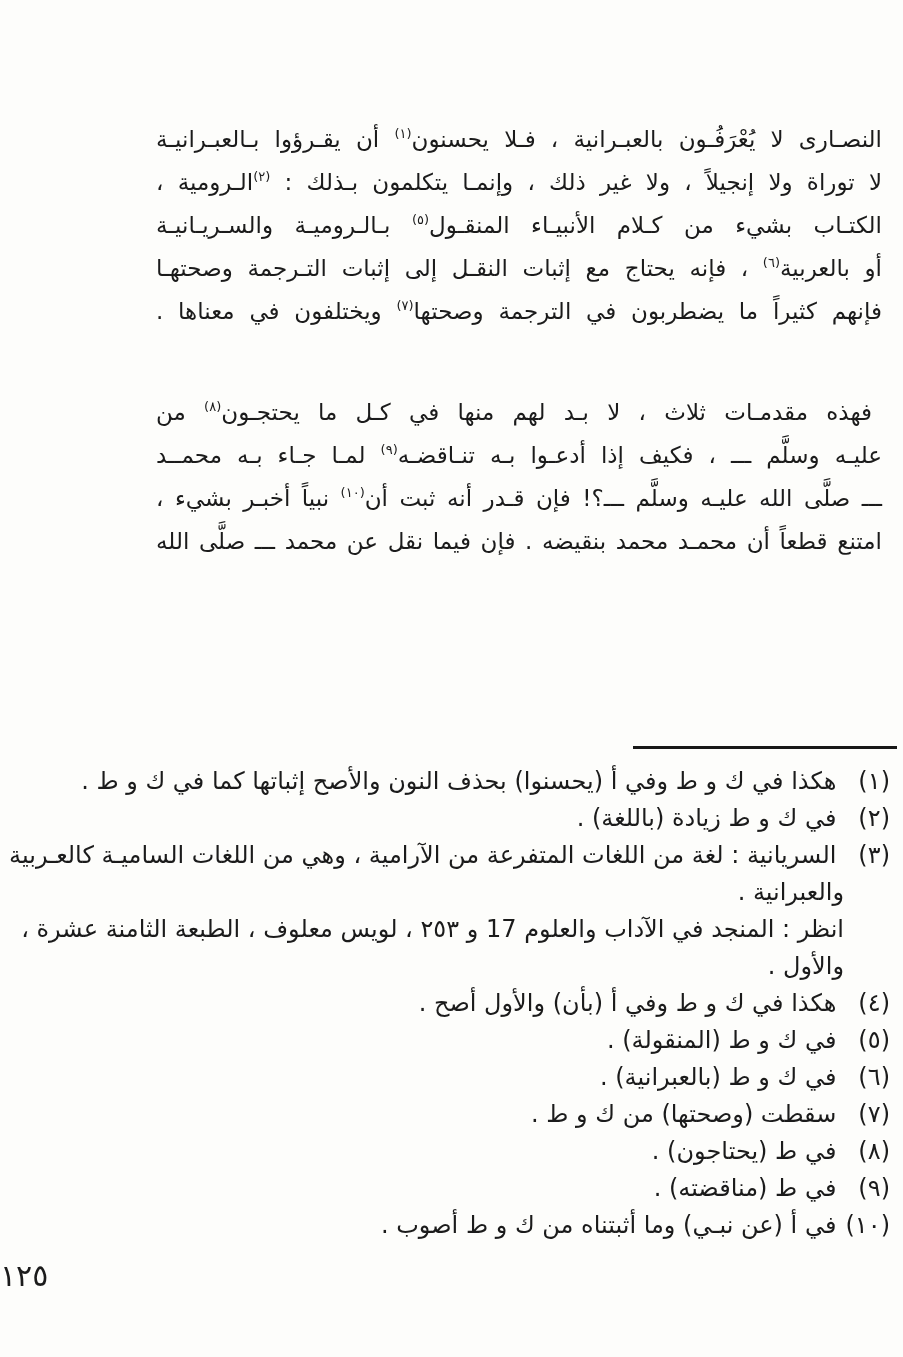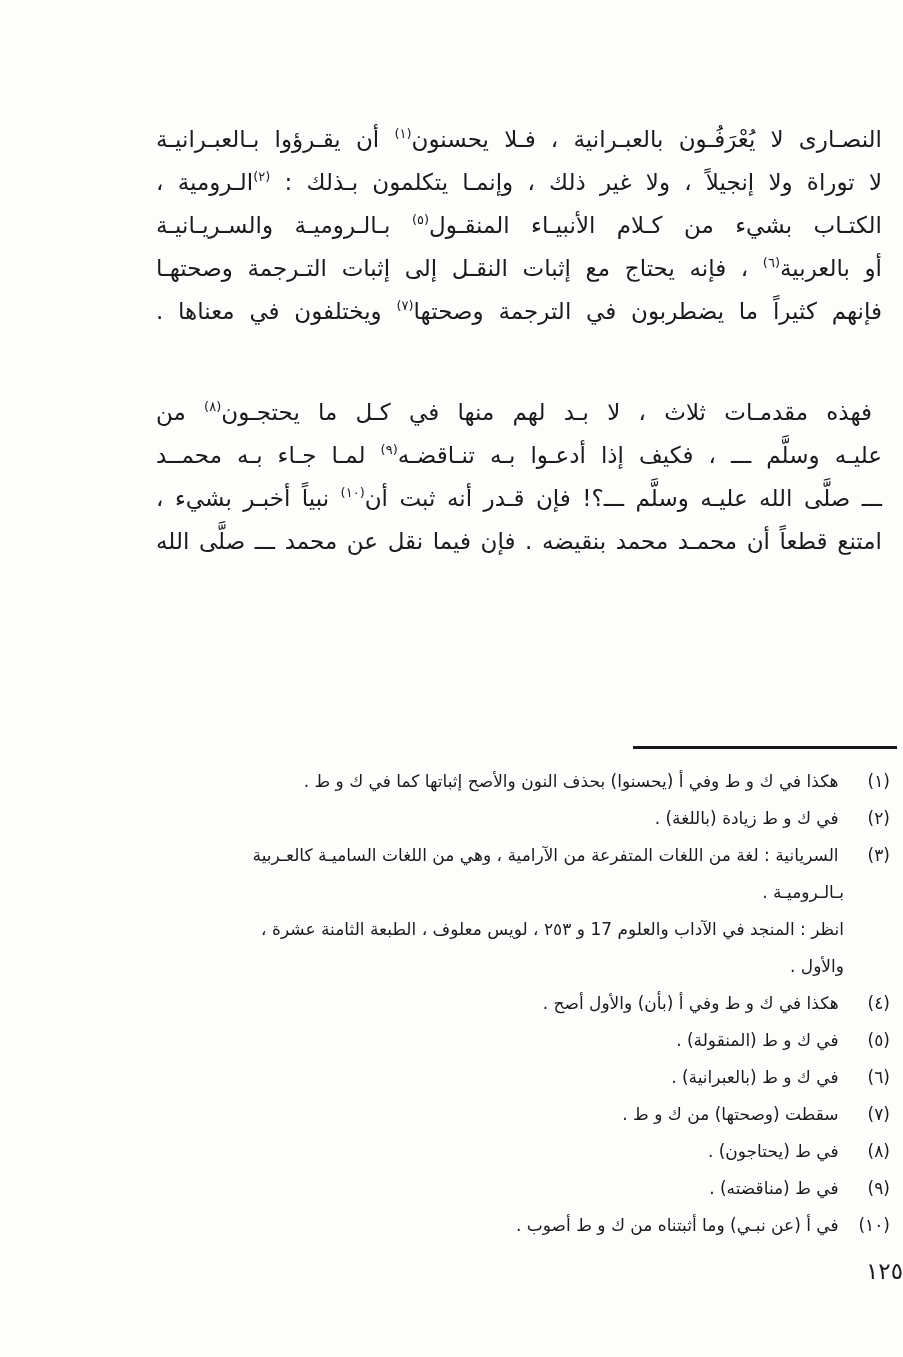--- a/index.html
+++ b/index.html
@@ -36,35 +36,35 @@
   .footnote-separator{
     position:absolute;
     top:746px;right:6px;
     width:264px;height:0;
     border-top:3px solid #181818;
   }
   .footnotes{
     position:absolute;
     top:763px;right:13px;
     width:742px;
-    font-size:17px;
+    font-size:24px;
     line-height:37px;
   }
   .fn-row{text-align:right;white-space:nowrap;}
   .fn-row .fn-num{
     display:inline-block;
     min-width:46px;
     text-align:right;
   }
   .fn-row.fn-cont{padding-right:46px;}
   .page-number{
     position:absolute;
     top:1258px;left:0;right:0;
-    text-align:right;
-    font-size:23px;
+    text-align:left;
+    font-size:30px;
     letter-spacing:2px;
   }
 </style>
 </head>
 <body>
 
 <div class="page">
   <div class="body-text">
       <div class="paragraph">
         <div class="body-line">النصـارى لا يُعْرَفُـون بالعبـرانية ، فـلا يحسنون<sup class="fn-marker">(١)</sup> أن يقـرؤوا بـالعبـرانيـة</div>
@@ -78,21 +78,21 @@
         <div class="body-line">عليـه وسلَّم ـــ ، فكيف إذا أدعـوا بـه تنـاقضـه<sup class="fn-marker">(٩)</sup> لمـا جـاء بـه محمــد</div>
         <div class="body-line">ـــ صلَّى الله عليـه وسلَّم ـــ؟! فإن قـدر أنه ثبت أن<sup class="fn-marker">(١٠)</sup> نبياً أخبـر بشيء ،</div>
         <div class="body-line">امتنع قطعاً أن محمـد محمد بنقيضه . فإن فيما نقل عن محمد ـــ صلَّى الله</div>
       </div>
     </div>
   <div class="footnote-separator"></div>
   <div class="footnotes">
       <div class="fn-row"><span class="fn-num">(١)</span>&nbsp;هكذا في ك و ط وفي أ (يحسنوا) بحذف النون والأصح إثباتها كما في ك و ط .</div>
       <div class="fn-row"><span class="fn-num">(٢)</span>&nbsp;في ك و ط زيادة (باللغة) .</div>
       <div class="fn-row"><span class="fn-num">(٣)</span>&nbsp;السريانية : لغة من اللغات المتفرعة من الآرامية ، وهي من اللغات الساميـة كالعـربية</div>
-      <div class="fn-row fn-cont">بـالـروميـة .</div>
+      <div class="fn-row fn-cont">والعبرانية .</div>
       <div class="fn-row fn-cont">انظر : المنجد في الآداب والعلوم 17 و ٢٥٣ ، لويس معلوف ، الطبعة الثامنة عشرة ،</div>
       <div class="fn-row fn-cont">والأول .</div>
       <div class="fn-row"><span class="fn-num">(٤)</span>&nbsp;هكذا في ك و ط وفي أ (بأن) والأول أصح .</div>
       <div class="fn-row"><span class="fn-num">(٥)</span>&nbsp;في ك و ط (المنقولة) .</div>
       <div class="fn-row"><span class="fn-num">(٦)</span>&nbsp;في ك و ط (بالعبرانية) .</div>
       <div class="fn-row"><span class="fn-num">(٧)</span>&nbsp;سقطت (وصحتها) من ك و ط .</div>
       <div class="fn-row"><span class="fn-num">(٨)</span>&nbsp;في ط (يحتاجون) .</div>
       <div class="fn-row"><span class="fn-num">(٩)</span>&nbsp;في ط (مناقضته) .</div>
       <div class="fn-row"><span class="fn-num">(١٠)</span>&nbsp;في أ (عن نبـي) وما أثبتناه من ك و ط أصوب .</div>
     </div>

